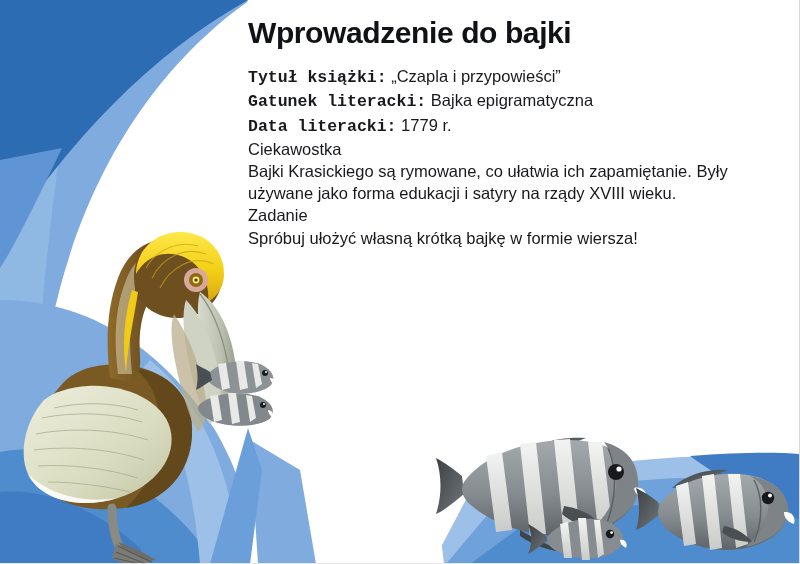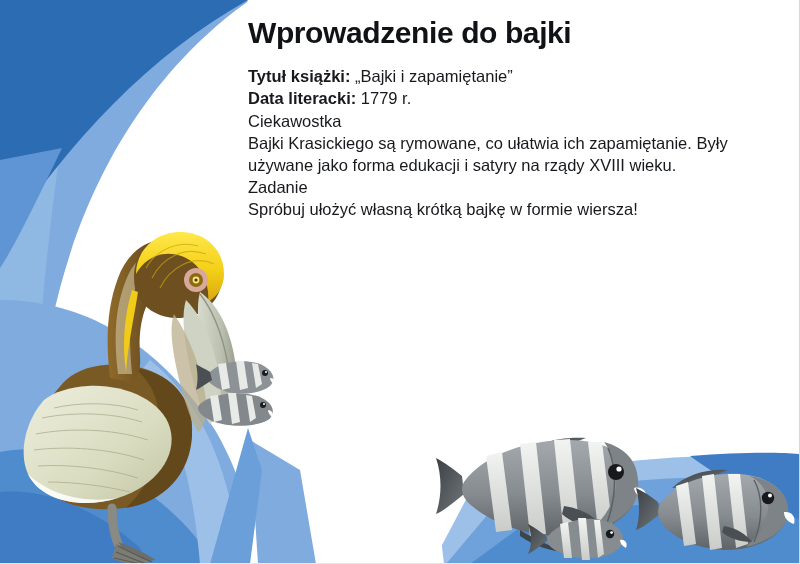--- a/index.html
+++ b/index.html
@@ -38,21 +38,21 @@
     margin:0 0 14px 0;
     color:#101215;
   }
   .title .l2{display:block;}
   .body{
     font-size:16.5px;
     line-height:1.345;
     color:#17191d;
   }
   .body p{margin:0;}
-  .lbl{font-weight:bold;}
+  .lbl{font-weight:bold;font-family:Liberation Mono, monospace;}
   .head{font-weight:normal;display:block;}
   .row{display:block;}
 
   
   .pelican{position:absolute;left:14px;top:222px;width:240px;height:342px;}
   .pelican svg{width:100%;height:100%;display:block;}
   .fishgroup{position:absolute;left:436px;top:432px;width:364px;height:132px;}
   .fishgroup svg{width:100%;height:100%;display:block;}
   .beakfish{position:absolute;left:196px;top:356px;width:104px;height:74px;}
   .beakfish svg{width:100%;height:100%;display:block;}
@@ -271,23 +271,26 @@
 
   <div class="content">
 
     <h1 class="title">
       <span class="l1">Wprowadzenie do bajki</span>
     </h1>
 
     <div class="body">
 
       <p class="row">
-        <span class="lbl">Tytuł książki:</span><span> „Bajki i zapamiętanie”</span>
-      </p>
-
+        <span class="lbl">Tytuł książki:</span><span> „Czapla i przypowieści”</span>
+      </p>
+
+      <p class="row">
+        <span class="lbl">Gatunek literacki:</span><span> Bajka epigramatyczna</span>
+      </p>
 
       <p class="row">
         <span class="lbl">Data literacki:</span><span> 1779 r.</span>
       </p>
 
 
       <p>
         <span class="head">Ciekawostka</span>
         <span>Bajki Krasickiego są rymowane, co ułatwia ich zapamiętanie. Były używane jako forma edukacji i satyry na rządy XVIII wieku.</span>
       </p>

